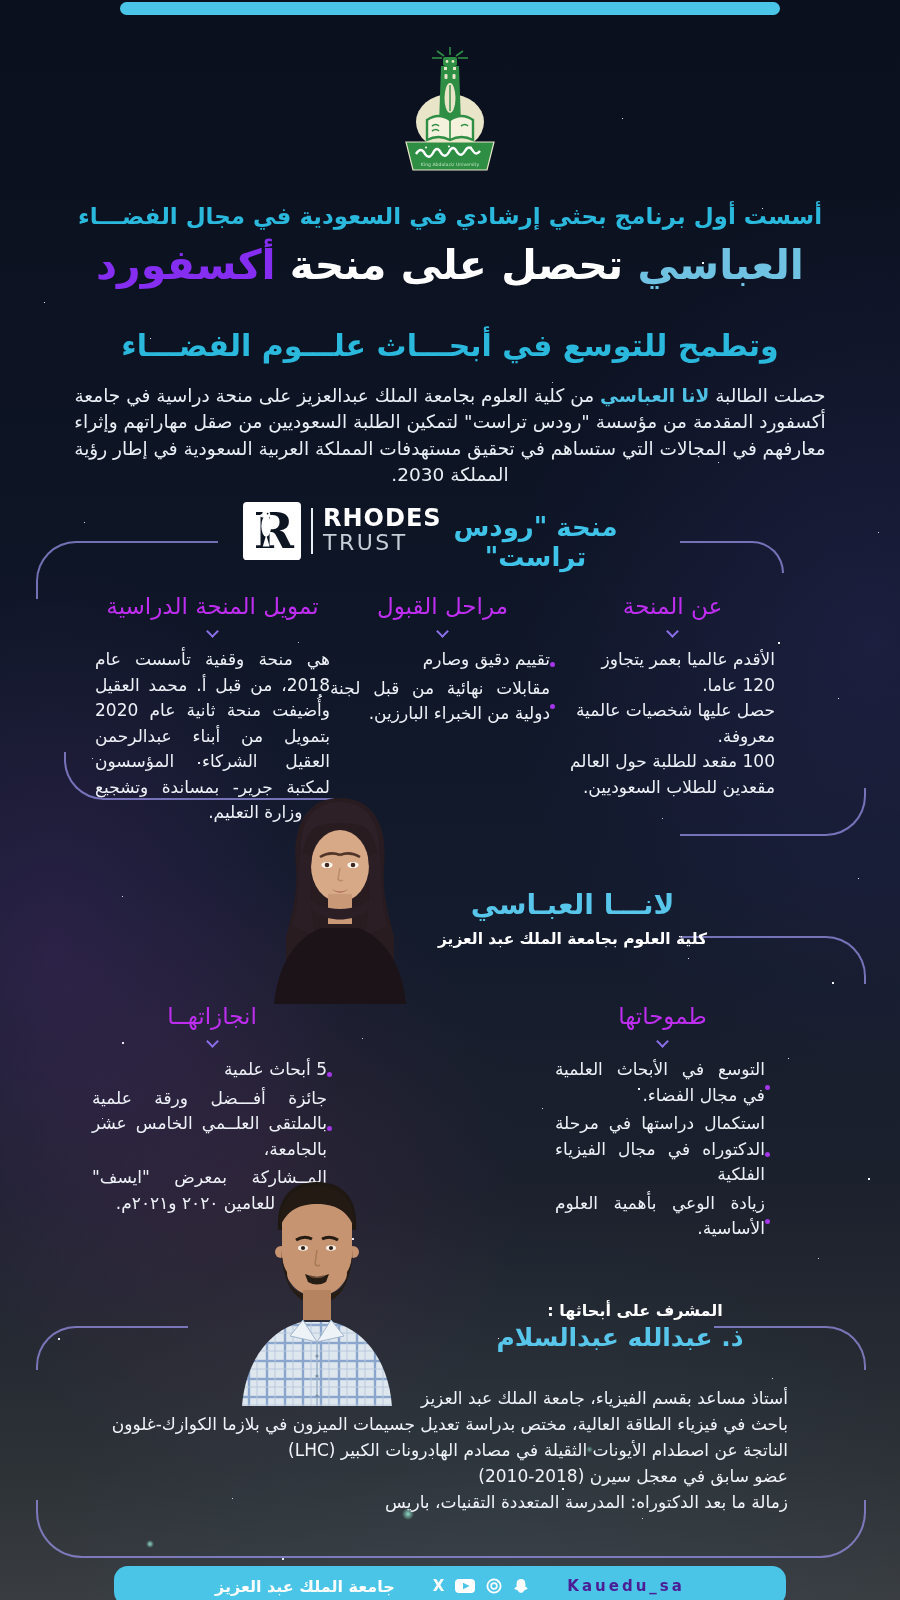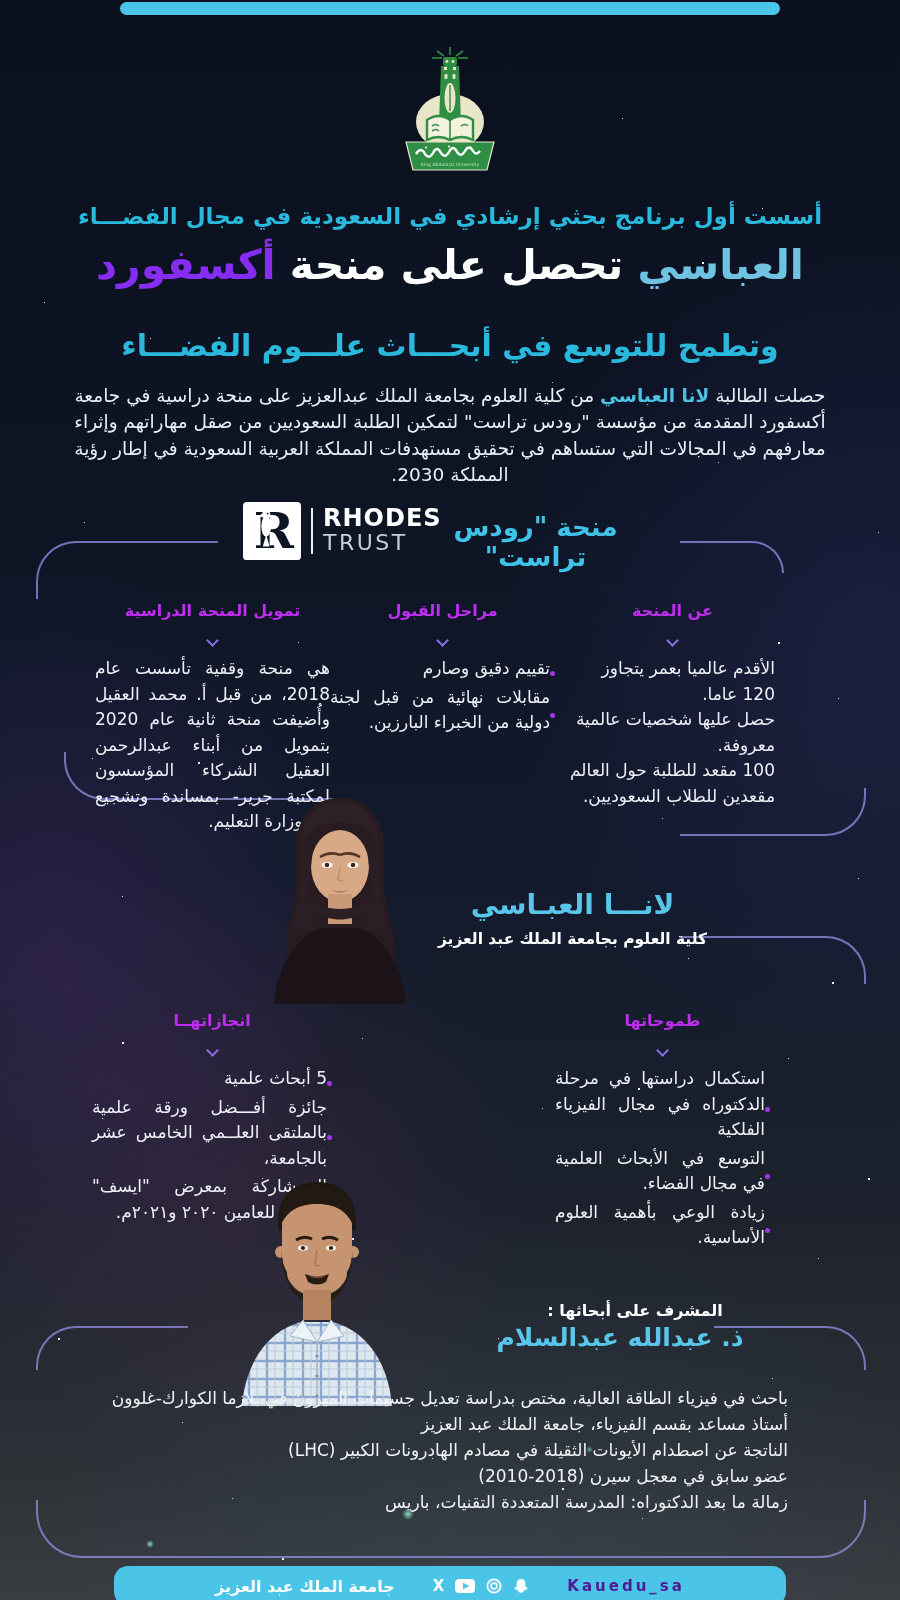--- a/index.html
+++ b/index.html
@@ -61,21 +61,21 @@
   #br8{left:36px;top:1500px;width:826px;height:56px;}
 
   .rhodes-logo{position:absolute;left:243px;top:502px;display:flex;align-items:center;gap:10px;}
   .rhodes-logo .divider{width:2px;height:46px;background:#e8edf2;}
   .rhodes-logo .r1{color:#fff;font-size:24px;font-weight:bold;letter-spacing:1px;line-height:1;}
   .rhodes-logo .r2{color:#c6cfd8;font-size:22px;letter-spacing:2.5px;line-height:1.15;}
   .rhodes-title{position:absolute;left:408px;top:512px;width:255px;margin:0;direction:rtl;text-align:center;
     color:#3fc3e8;font-size:26px;font-weight:bold;}
 
   .col{position:absolute;direction:rtl;}
-  .col h3{margin:16px;text-align:center;color:#bf2ef0;font-size:16px;font-weight:bold;}
+  .col h3{margin:8px;text-align:center;color:#bf2ef0;font-size:23px;font-weight:normal;}
   .chev{display:block;width:7px;height:7px;border-right:2px solid #8a6fe8;border-bottom:2px solid #8a6fe8;
     transform:rotate(45deg);margin:5px auto 11px auto;}
   .colbody{font-size:17px;line-height:1.5;color:#eef1f7;}
   .colbody .line{text-align:right;}
   .justify{text-align:justify;}
   .li{display:flex;align-items:center;gap:0;margin-bottom:3px;}
   .li .dot{flex:none;width:5px;height:5px;border-radius:50%;background:#a435e8;margin-top:10px;}
   .li .t{flex:1;text-align:justify;}
 
   #col-about{left:570px;top:585px;width:205px;}
@@ -247,25 +247,25 @@
 
   <div class="lana-name">لانـــا العبـاسي</div>
   <div class="lana-college">كلية العلوم بجامعة الملك عبد العزيز</div>
 
   <section class="col" id="col-ambitions">
     <h3>طموحاتها</h3>
     <span class="chev"></span>
     <div class="colbody">
       <div class="li">
           <span class="dot"></span>
+          <span class="t">التوسع في الأبحاث العلمية في مجال الفضاء.</span>
+        </div>
+      <div class="li">
+          <span class="dot"></span>
           <span class="t">استكمال دراستها في مرحلة الدكتوراه في مجال الفيزياء الفلكية</span>
-        </div>
-      <div class="li">
-          <span class="dot"></span>
-          <span class="t">التوسع في الأبحاث العلمية في مجال الفضاء.</span>
         </div>
       <div class="li">
           <span class="dot"></span>
           <span class="t">زيادة الوعي بأهمية العلوم الأساسية.</span>
         </div>
     </div>
   </section>
 
 
   <section class="col" id="col-achieve">
@@ -318,22 +318,22 @@
     <path d="M105 144 L91 166 L118 160 Z" fill="#eef3f7" stroke="#9fb4cc" stroke-width="1"></path>
     <line x1="91" y1="166" x2="91" y2="230" stroke="#9fb4cc" stroke-width="1.6"></line>
     <circle cx="91" cy="180" r="1.6" fill="#7b90a8"></circle>
       <circle cx="91" cy="200" r="1.6" fill="#7b90a8"></circle>
       <circle cx="91" cy="220" r="1.6" fill="#7b90a8"></circle>
   </svg>
 
   <div class="sup-label">المشرف على أبحاثها :</div>
   <div class="sup-name">ذ. عبدالله عبدالسلام</div>
   <div class="sup-bio">
+    <div class="bio-line">أستاذ مساعد بقسم الفيزياء، جامعة الملك عبد العزيز</div>
     <div class="bio-line">باحث في فيزياء الطاقة العالية، مختص بدراسة تعديل جسيمات الميزون في بلازما الكوارك-غلوون</div>
-    <div class="bio-line">أستاذ مساعد بقسم الفيزياء، جامعة الملك عبد العزيز</div>
     <div class="bio-line">الناتجة عن اصطدام الأيونات الثقيلة في مصادم الهادرونات الكبير (LHC)</div>
     <div class="bio-line">عضو سابق في معجل سيرن (2018-2010)</div>
     <div class="bio-line">زمالة ما بعد الدكتوراه: المدرسة المتعددة التقنيات، باريس</div>
   </div>
 
   <footer class="footbar">
     <span class="f-univ">جامعة الملك عبد العزيز</span>
     <span class="f-icons">
       <span class="f-x">X</span>
       <svg width="20" height="14" viewBox="0 0 20 14">

